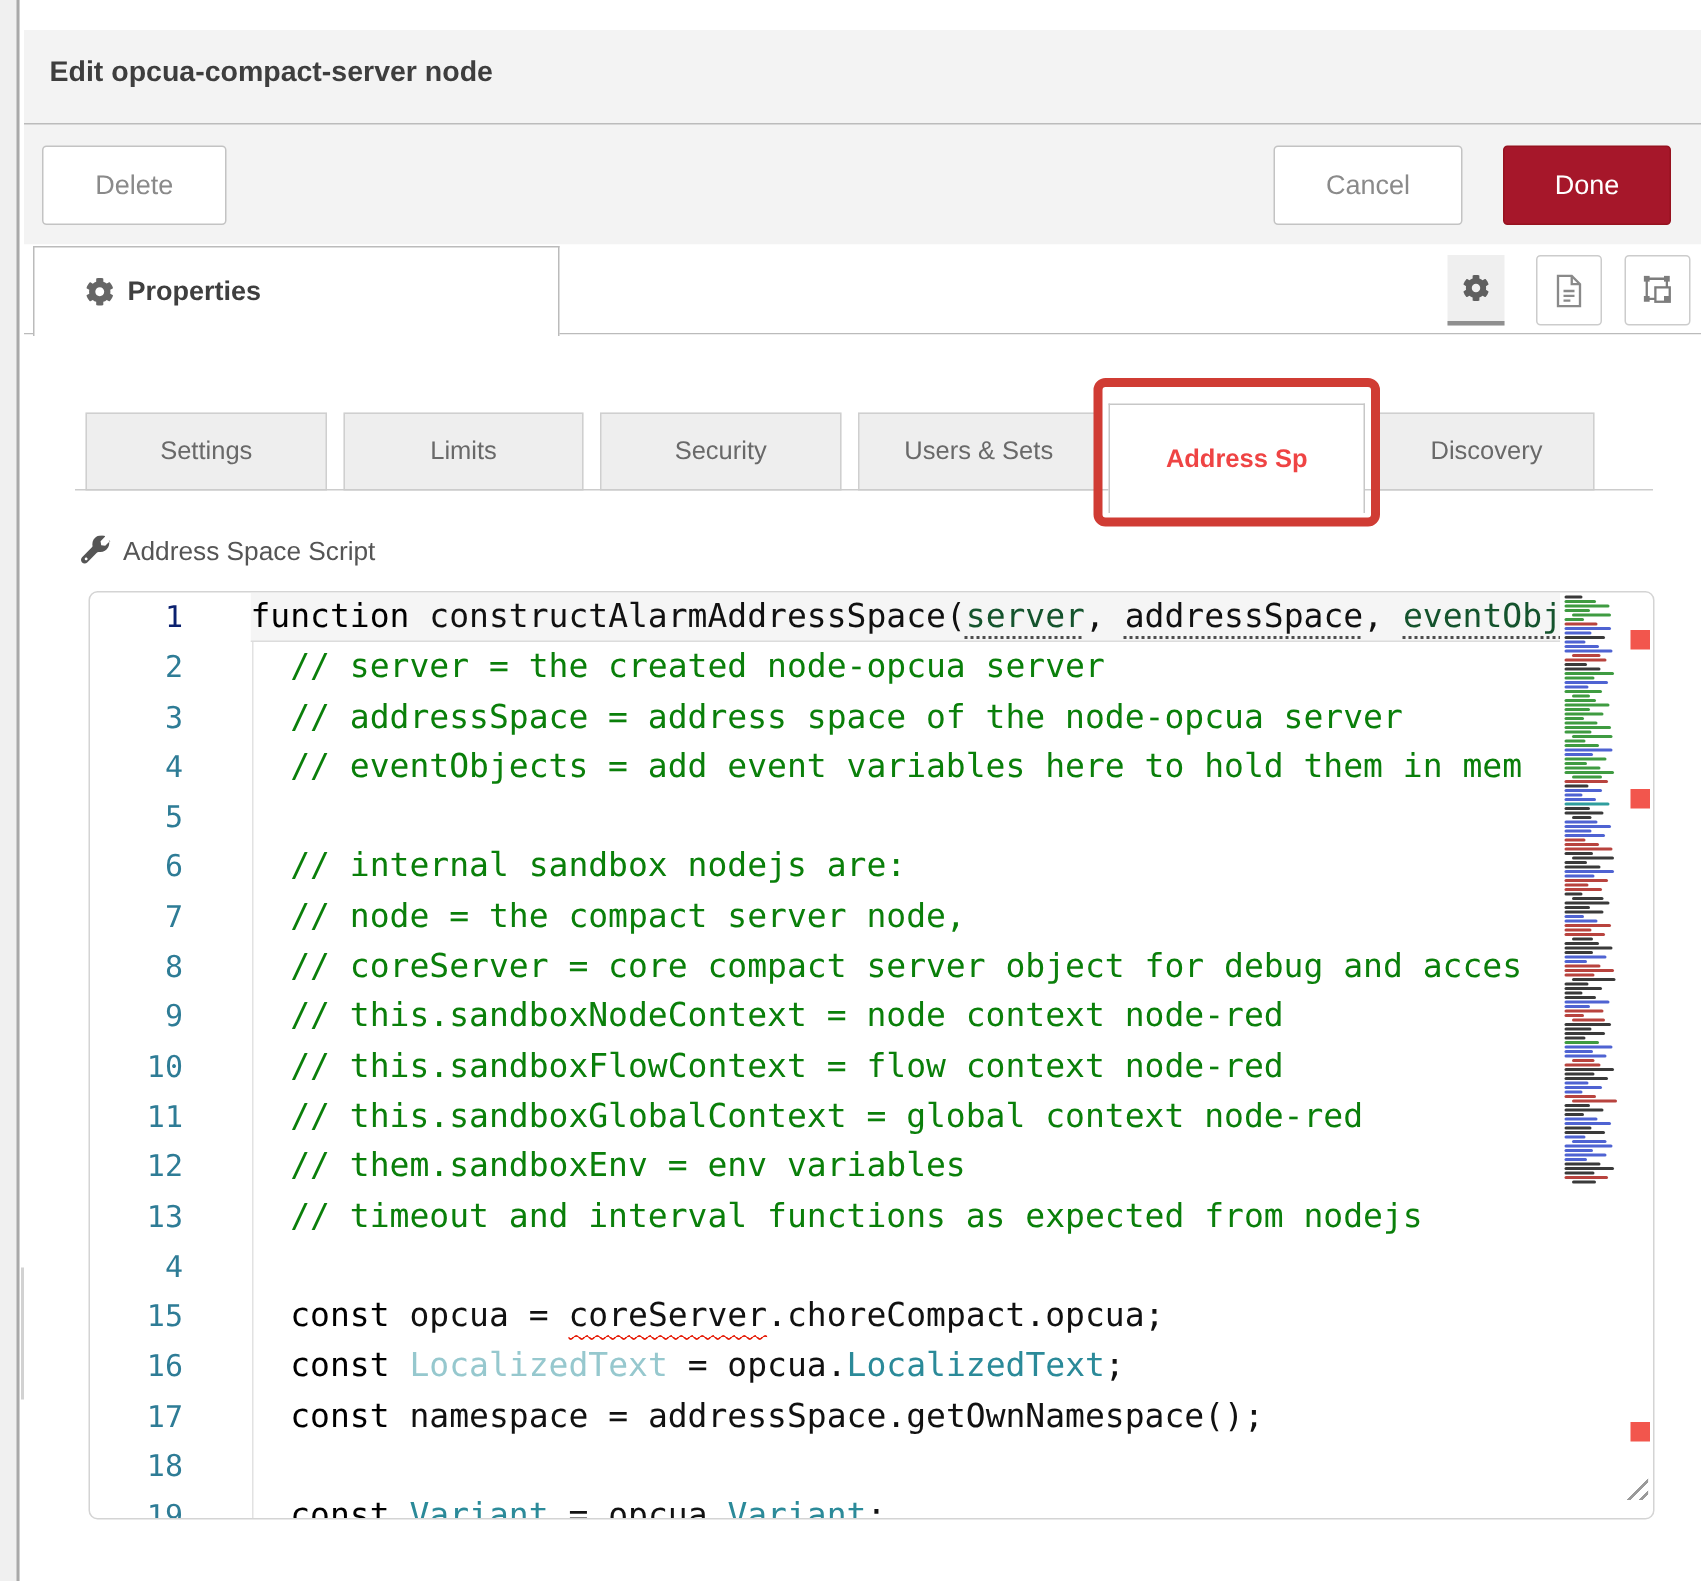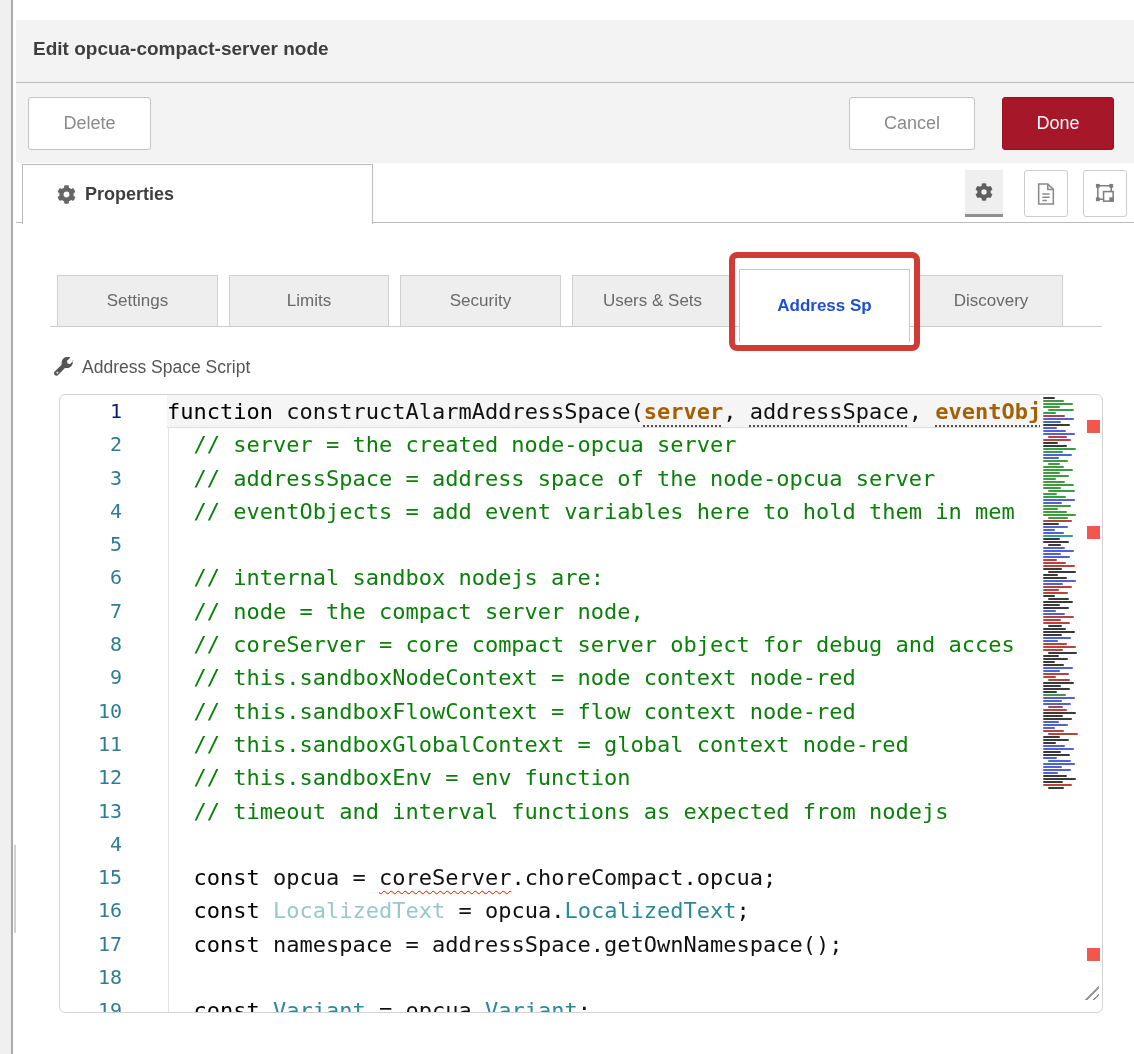--- a/index.html
+++ b/index.html
@@ -38,21 +38,21 @@
   .mb-gear { left:949px; width:38px; } .mb-gear svg { width:18px; height:18px; fill:#5f5f5f; }
   .mb-doc  { left:1008px; width:44px; }
   .mb-app  { left:1067px; width:44px; }
 
   
   .content { position:absolute; left:0; right:0; top:203px; bottom:0; background:#fff; }
   .ntab { position:absolute; top:52px; height:52px; background:#eee; border:1px solid #cfcfcf;
     display:flex; align-items:center; justify-content:center; font-size:17px; color:#696969;
     cursor:pointer; overflow:hidden; white-space:nowrap; }
   .ntab.active { top:46px; height:73px; background:#fff; border-color:#c7c7c7; border-bottom:none;
-    font-weight:bold; color:#1d4ed8; z-index:5; }
+    font-weight:bold; color:#ef4444; z-index:5; }
   .ntab-line { position:absolute; left:34px; width:1052px; top:103px; height:1px; background:#ccc; }
   .red-box { position:absolute; left:713px; top:29px; width:191px; height:99px;
     border:6px solid #d03c34; border-radius:8px; z-index:9; pointer-events:none; }
 
   .section-label { position:absolute; left:38px; top:134px; display:flex; align-items:flex-start; }
   .section-label svg { width:20px; height:20px; fill:#555; }
   .section-label span { margin-left:8px; font-size:17.5px; color:#555; }
 
   
   .editor { position:absolute; left:43px; top:171px; width:1044px; height:619px;
@@ -60,21 +60,21 @@
     font-family:"DejaVu Sans Mono","Liberation Mono",monospace; }
   .gutter { position:absolute; left:0; top:0; width:62px; }
   .gutter .ln { height:33.3px; line-height:33.3px; text-align:right; font-size:20px; color:#2e7c96; }
   .gutter .ln.cur-n { color:#0b216f; }
   .code { position:absolute; left:107px; top:0; width:873px; height:619px; overflow:hidden; }
   .code .row { height:33.3px; line-height:33.3px; font-size:22px; white-space:pre; color:#111; }
   .code .row.cur { background:#f5f5f5; border-bottom:1px solid #dcdcdc; }
   .tk.kw { color:#000000; }
   .tk.pl { color:#111; }
   .tk.cm { color:#0a7f0a; }
-  .tk.fade { color:#a16207;font-weight:bold; }
+  .tk.fade { color:#14532d; }
   .tk.type { color:#2b8a99; }
   .tk.ftype { color:#96c8ce; }
   .tk.dots { text-decoration:underline dotted #4d4d4d 2px; text-underline-offset:6px; }
   .tk.err { text-decoration:underline wavy #e51400 1px; text-underline-offset:5px; }
   .indent-guide { position:absolute; left:108px; top:33px; bottom:0; width:1px; background:#e2e2e2; }
 
   .minimap { position:absolute; left:981px; top:2px; width:38px; background:#fff; }
   .mm-bar { height:2px; margin-bottom:1px; border-radius:1px; }
   .marker { position:absolute; left:1027px; width:13px; height:13px; }
   .grip { position:absolute; left:1020px; top:586px; width:19px; height:19px;
@@ -179,21 +179,21 @@
             <div class="row"><span class="tk cm">  // server = the created node-opcua server</span></div>
             <div class="row"><span class="tk cm">  // addressSpace = address space of the node-opcua server</span></div>
             <div class="row"><span class="tk cm">  // eventObjects = add event variables here to hold them in mem</span></div>
             <div class="row"></div>
             <div class="row"><span class="tk cm">  // internal sandbox nodejs are:</span></div>
             <div class="row"><span class="tk cm">  // node = the compact server node,</span></div>
             <div class="row"><span class="tk cm">  // coreServer = core compact server object for debug and acces</span></div>
             <div class="row"><span class="tk cm">  // this.sandboxNodeContext = node context node-red</span></div>
             <div class="row"><span class="tk cm">  // this.sandboxFlowContext = flow context node-red</span></div>
             <div class="row"><span class="tk cm">  // this.sandboxGlobalContext = global context node-red</span></div>
-            <div class="row"><span class="tk cm">  // this.sandboxEnv = env function</span></div>
+            <div class="row"><span class="tk cm">  // them.sandboxEnv = env variables</span></div>
             <div class="row"><span class="tk cm">  // timeout and interval functions as expected from nodejs</span></div>
             <div class="row"></div>
             <div class="row"><span class="tk pl">  </span><span class="tk kw">const</span><span class="tk pl"> opcua = </span><span class="tk pl err">coreServer</span><span class="tk pl">.choreCompact.opcua;</span></div>
             <div class="row"><span class="tk pl">  </span><span class="tk kw">const</span><span class="tk pl"> </span><span class="tk ftype">LocalizedText</span><span class="tk pl"> = opcua.</span><span class="tk type">LocalizedText</span><span class="tk pl">;</span></div>
             <div class="row"><span class="tk pl">  </span><span class="tk kw">const</span><span class="tk pl"> namespace = addressSpace.getOwnNamespace();</span></div>
             <div class="row"></div>
             <div class="row"><span class="tk pl">  </span><span class="tk kw">const</span><span class="tk pl"> </span><span class="tk type">Variant</span><span class="tk pl"> = opcua.</span><span class="tk type">Variant</span><span class="tk pl">;</span></div>
           </div>
         <div id="minimap" class="minimap">
             <div class="mm-bar" style="background: rgb(58, 58, 58); width: 12px; margin-left: 2px;"></div>

